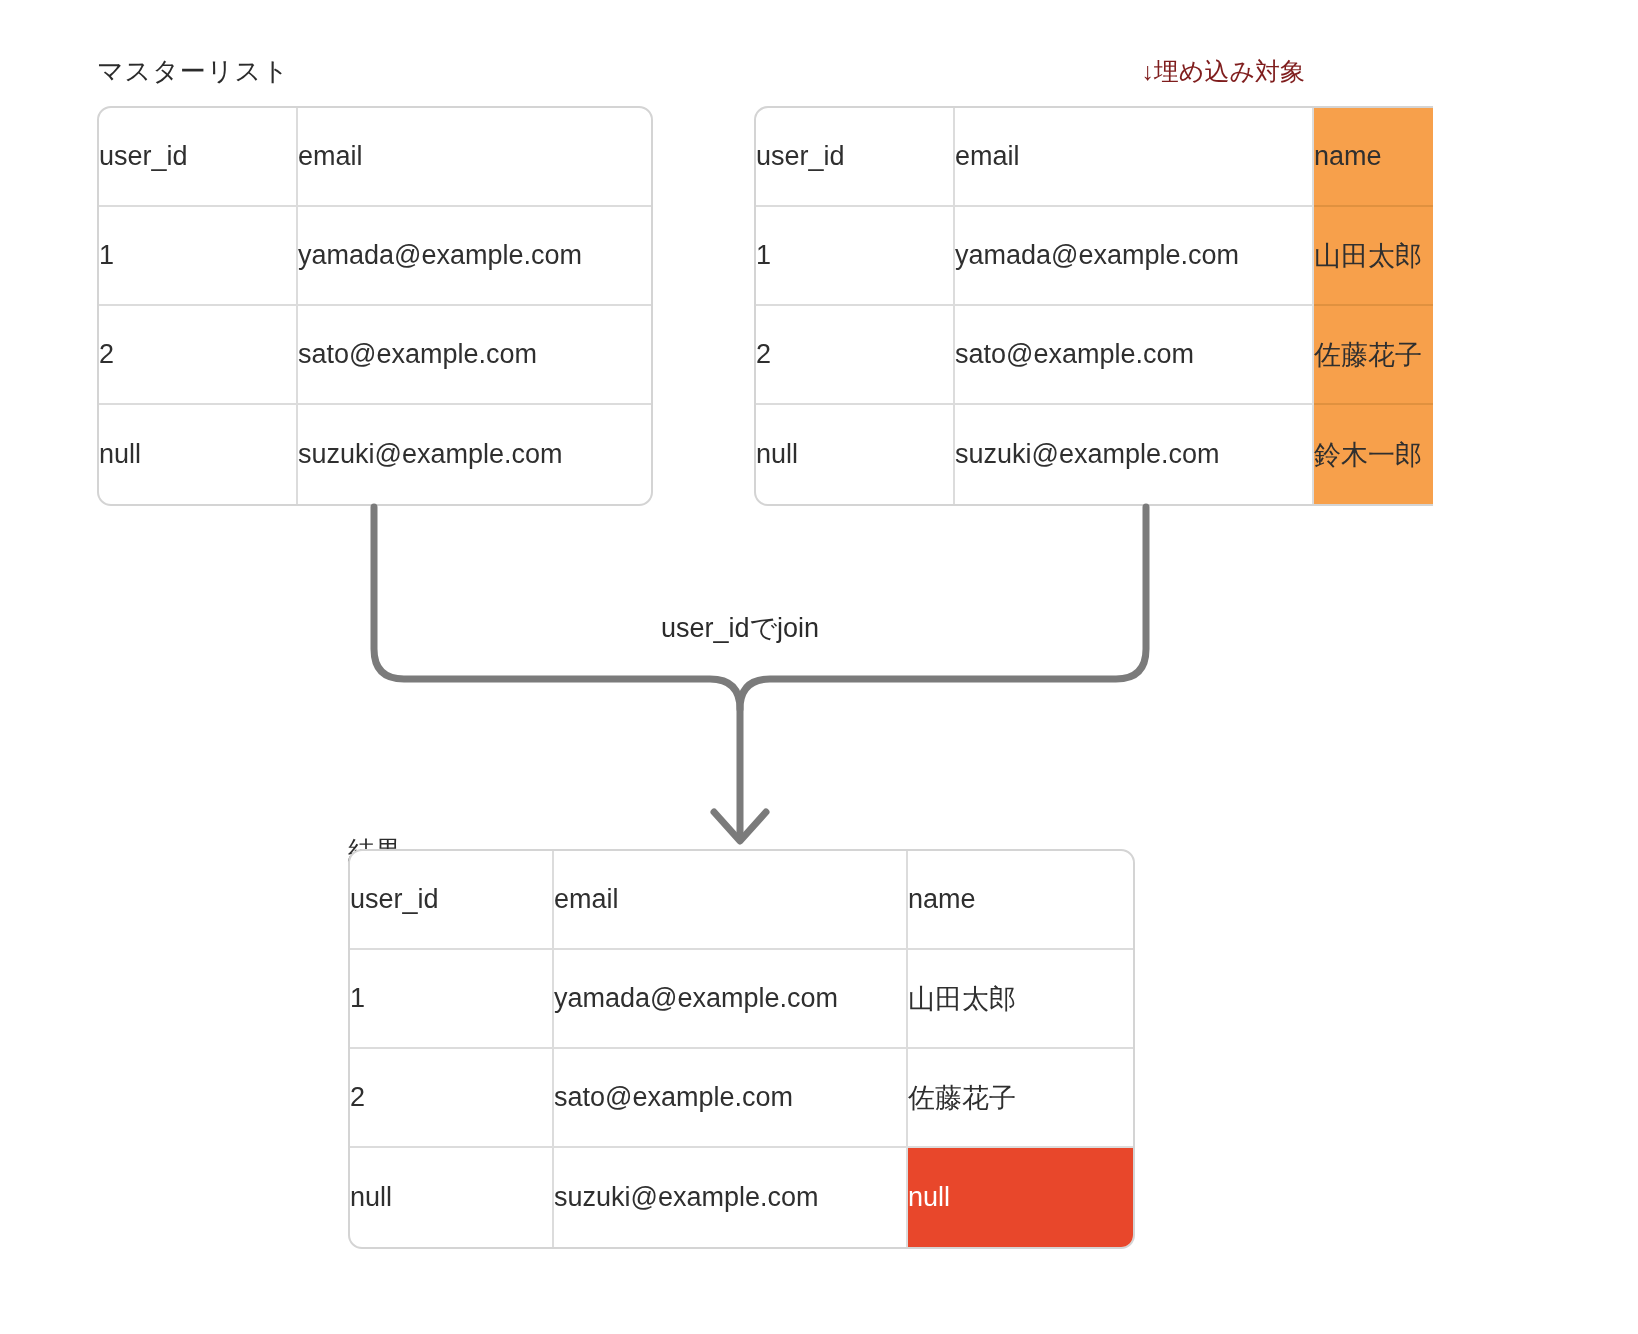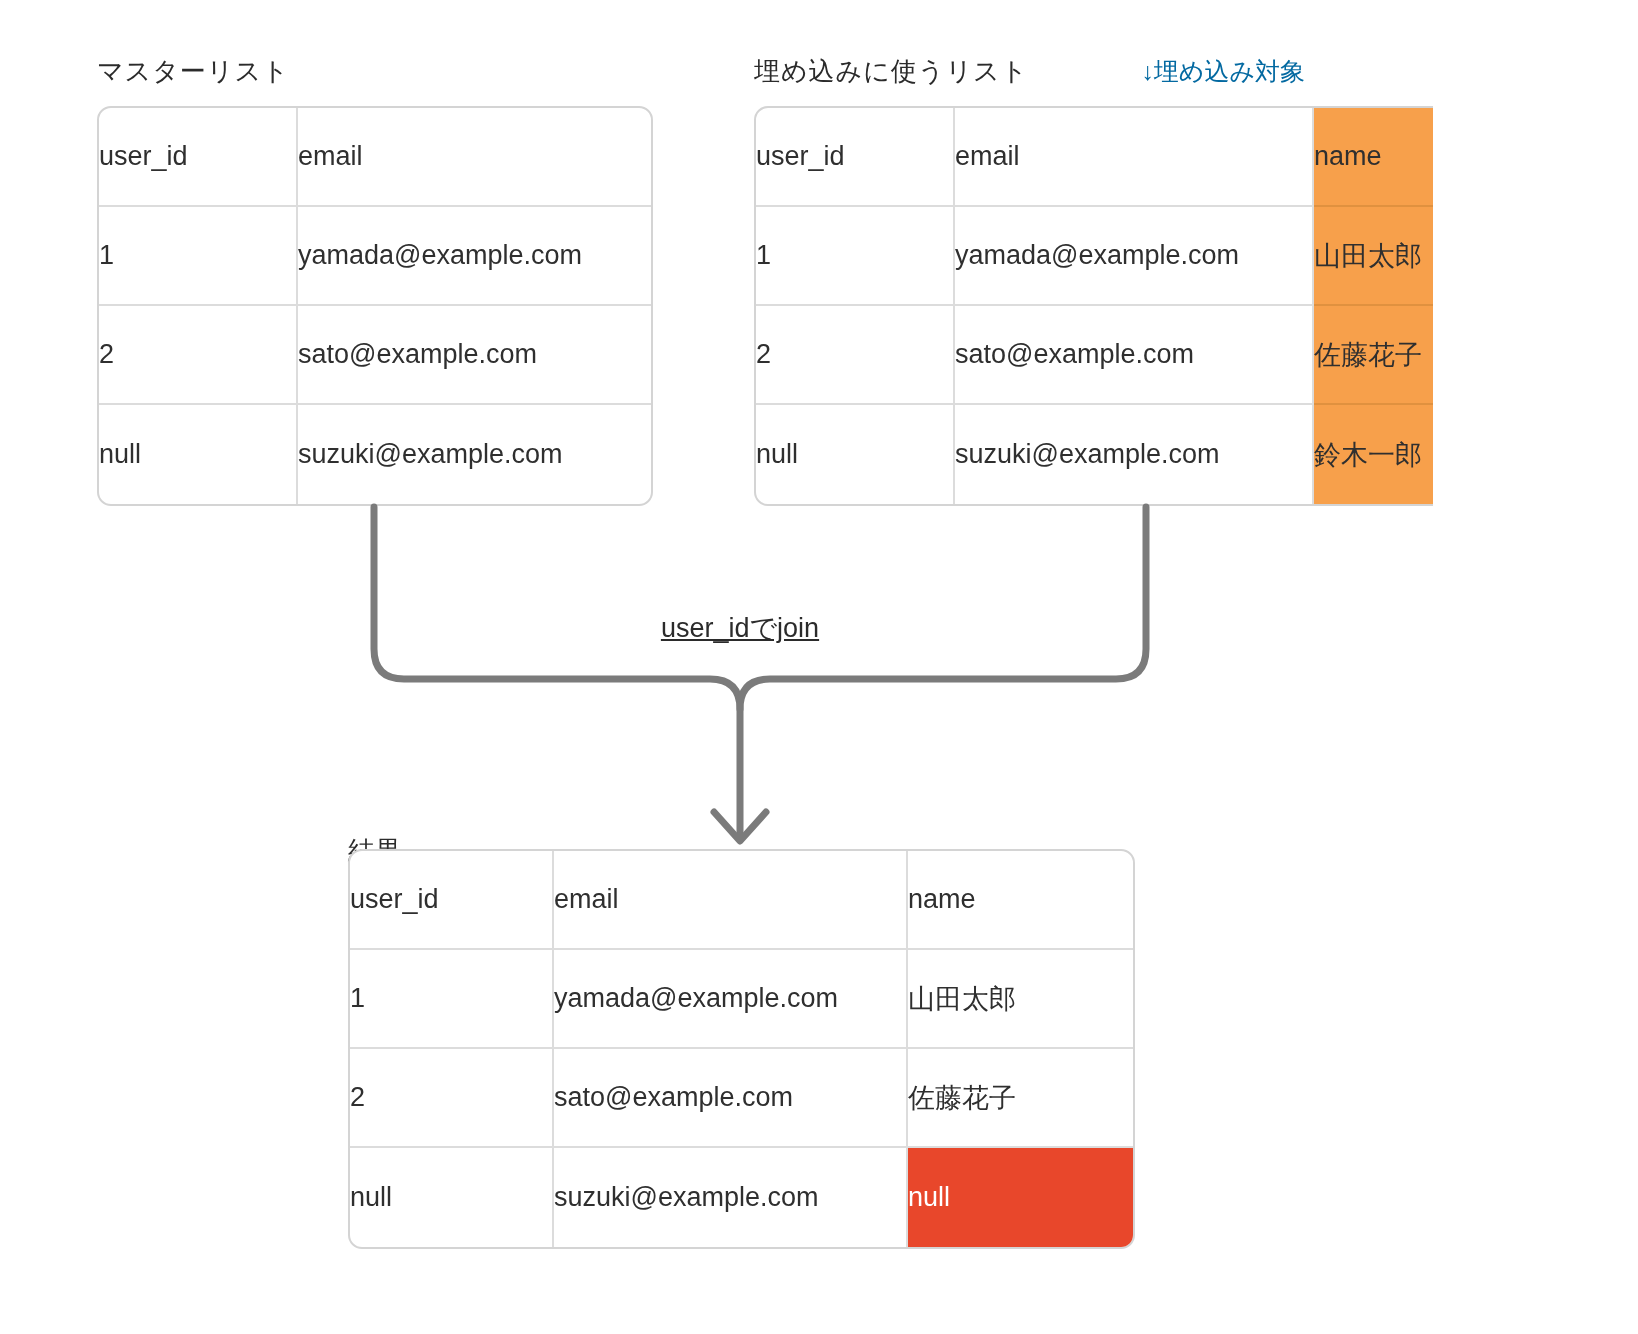--- a/index.html
+++ b/index.html
@@ -18,21 +18,21 @@
   .tbl-title {
     position: absolute;
     font-size: 26px;
     color: #2b2b2b;
     letter-spacing: 1px;
     white-space: nowrap;
   }
   .badge {
     position: absolute;
     font-size: 25px;
-    color: #0369a1;
+    color: #7f1d1d;
     white-space: nowrap;
   }
   .tbl {
     position: absolute;
     display: grid;
     grid-template-rows: repeat(4, 99px);
     background: #ffffff;
     border: 2px solid #d4d4d4;
     border-radius: 14px;
     overflow: hidden;
@@ -74,21 +74,20 @@
     border-right-color: #e8472b;
   }
   .arrow-label {
     position: absolute;
     left: 740px;
     top: 610px;
     transform: translateX(-50%);
     font-size: 27px;
     color: #2b2b2b;
     white-space: nowrap;
-    text-decoration: underline;
   }
   #join-arrow-svg {
     position: absolute;
     left: 0; top: 0;
     pointer-events: none;
   }
 </style>
 </head>
 <body>
 
@@ -99,21 +98,20 @@
     <div class="cell">user_id</div>
     <div class="cell cl">email</div>
     <div class="cell">1</div>
     <div class="cell cl">yamada@example.com</div>
     <div class="cell">2</div>
     <div class="cell cl">sato@example.com</div>
     <div class="cell rl">null</div>
     <div class="cell cl rl">suzuki@example.com</div>
   </div>
 
-  <div class="tbl-title" style="left:754px; top:54px;">埋め込みに使うリスト</div>
   <div class="badge" style="right:128px; top:55px;">↓埋め込み対象</div>
   <div class="tbl" id="embed-table">
     <div class="cell">user_id</div>
     <div class="cell">email</div>
     <div class="cell cl hl-o">name</div>
     <div class="cell">1</div>
     <div class="cell">yamada@example.com</div>
     <div class="cell cl hl-o">山田太郎</div>
     <div class="cell">2</div>
     <div class="cell">sato@example.com</div>

